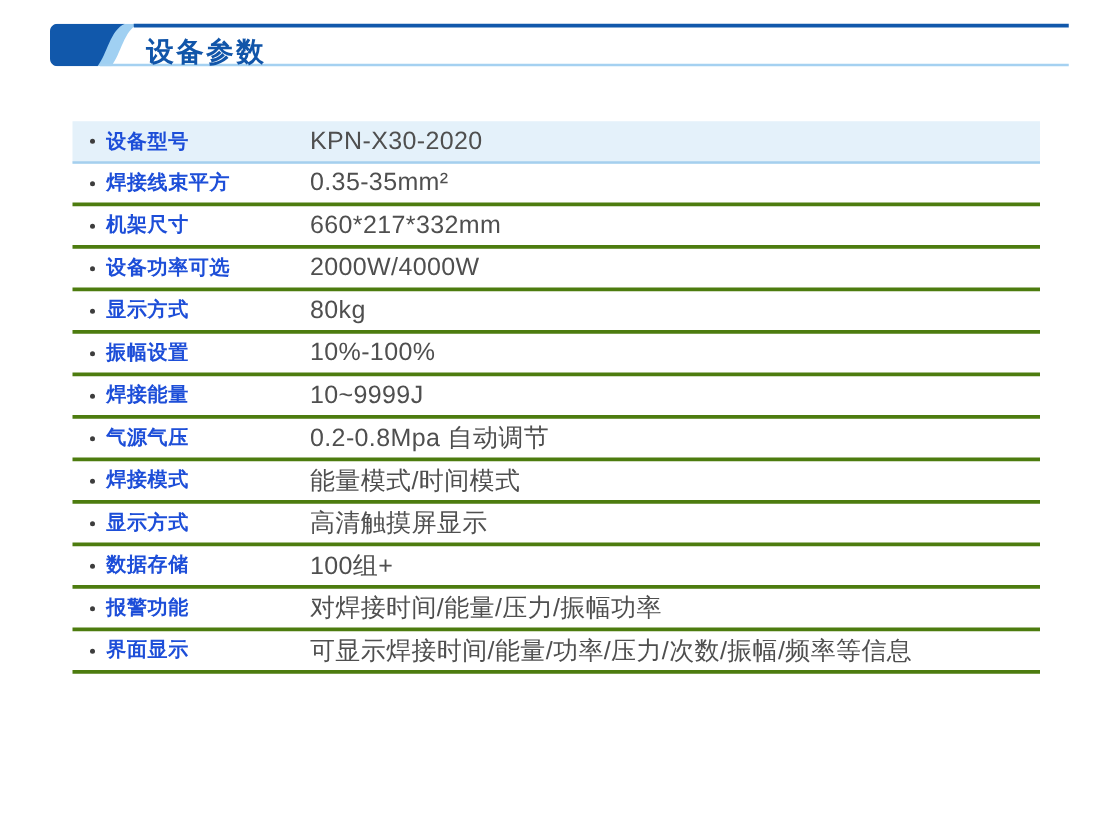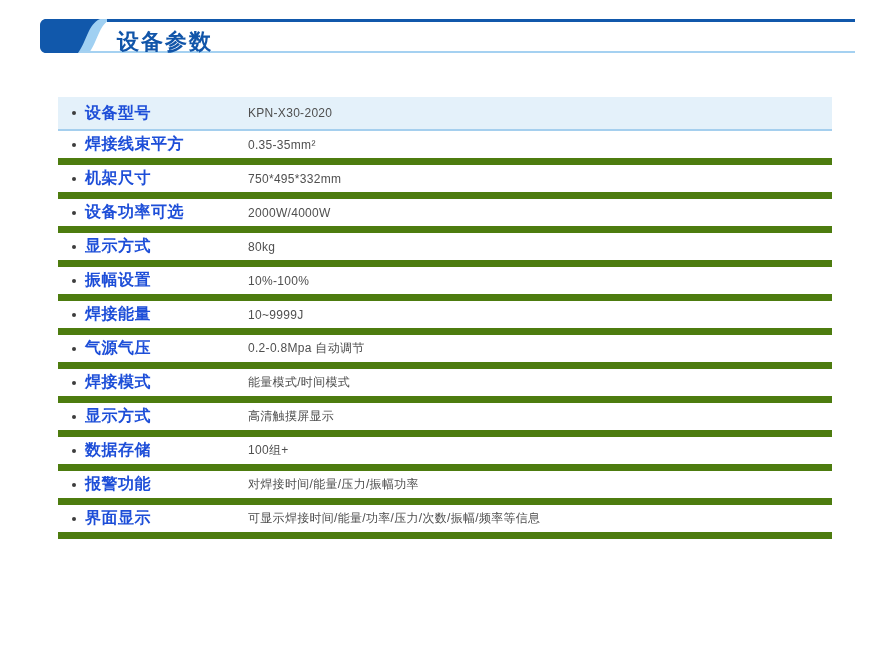--- a/index.html
+++ b/index.html
@@ -43,21 +43,21 @@
   
   .spec-table {
     position: absolute; left: 58px; top: 97px;
     width: 774px;
   }
   .spec-row {
     position: relative;
     height: 34px;
     display: flex;
     align-items: center;
-    border-bottom: 7px solid #4d7c0f;
+    border-bottom: 3px solid #4d7c0f;
     background: transparent;
   }
   .spec-row.highlight {
     background: #e4f1fa;
     border-bottom: 2px solid #a5cfee;
   }
   .bullet {
     position: absolute; left: 14px; top: 50%;
     width: 4px; height: 4px;
     margin-top: -2px;
@@ -67,21 +67,21 @@
   .spec-label {
     position: absolute; left: 27px;
     font-size: 16px;
     font-weight: 600;
     color: #1d4ed8;
     white-space: nowrap;
     letter-spacing: 0.5px;
   }
   .spec-value {
     position: absolute; left: 190px;
-    font-size: 12px;
+    font-size: 20px;
     font-weight: 400;
     color: #4f4f4f;
     white-space: nowrap;
     letter-spacing: 0.3px;
   }
 </style>
 </head>
 <body>
 
 <div class="page">
@@ -104,21 +104,21 @@
 
     <div class="spec-row">
       <span class="bullet"></span>
       <span class="spec-label">焊接线束平方</span>
       <span class="spec-value">0.35-35mm²</span>
     </div>
 
     <div class="spec-row">
       <span class="bullet"></span>
       <span class="spec-label">机架尺寸</span>
-      <span class="spec-value">750*495*332mm</span>
+      <span class="spec-value">660*217*332mm</span>
     </div>
 
     <div class="spec-row">
       <span class="bullet"></span>
       <span class="spec-label">设备功率可选</span>
       <span class="spec-value">2000W/4000W</span>
     </div>
 
     <div class="spec-row">
       <span class="bullet"></span>

